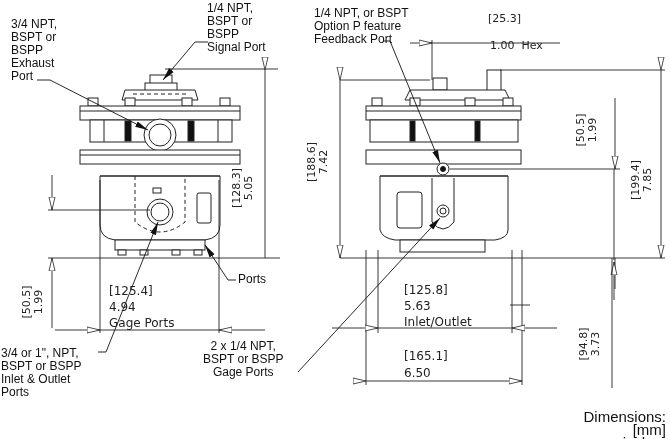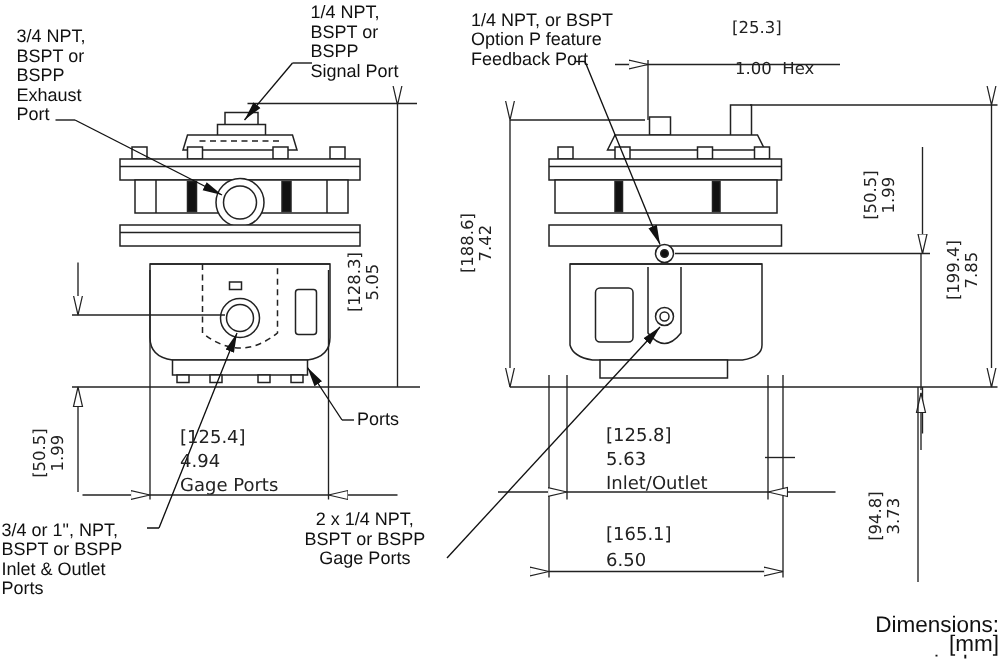--- a/index.html
+++ b/index.html
@@ -187,21 +187,21 @@
 
 <div class="dim" style="left:488px;top:12px;width:60px;">[25.3]</div>
 <div class="dim" style="left:490px;top:39px;width:70px;">1.00  Hex</div>
 
 <div class="vdim" style="left:208px;top:176px;width:70px;"><span>[128.3]</span>
 <span>5.05</span></div>
 
 <div class="vdim" style="left:8px;top:290px;width:50px;"><span>[50.5]</span>
 <span>1.99</span></div>
 
-<div class="dim" style="left:120px;top:283px;width:80px;font-size:12px;line-height:16px;"><span>[125.4]</span>
+<div class="dim" style="left:109px;top:283px;width:80px;font-size:12px;line-height:16px;"><span>[125.4]</span>
 <span>4.94</span>
 <span>Gage Ports</span></div>
 
 <div class="vdim" style="left:283px;top:150px;width:70px;"><span>[188.6]</span>
 <span>7.42</span></div>
 
 <div class="vdim" style="left:562px;top:118px;width:50px;"><span>[50.5]</span>
 <span>1.99</span></div>
 
 <div class="vdim" style="left:607px;top:168px;width:70px;"><span>[199.4]</span>

